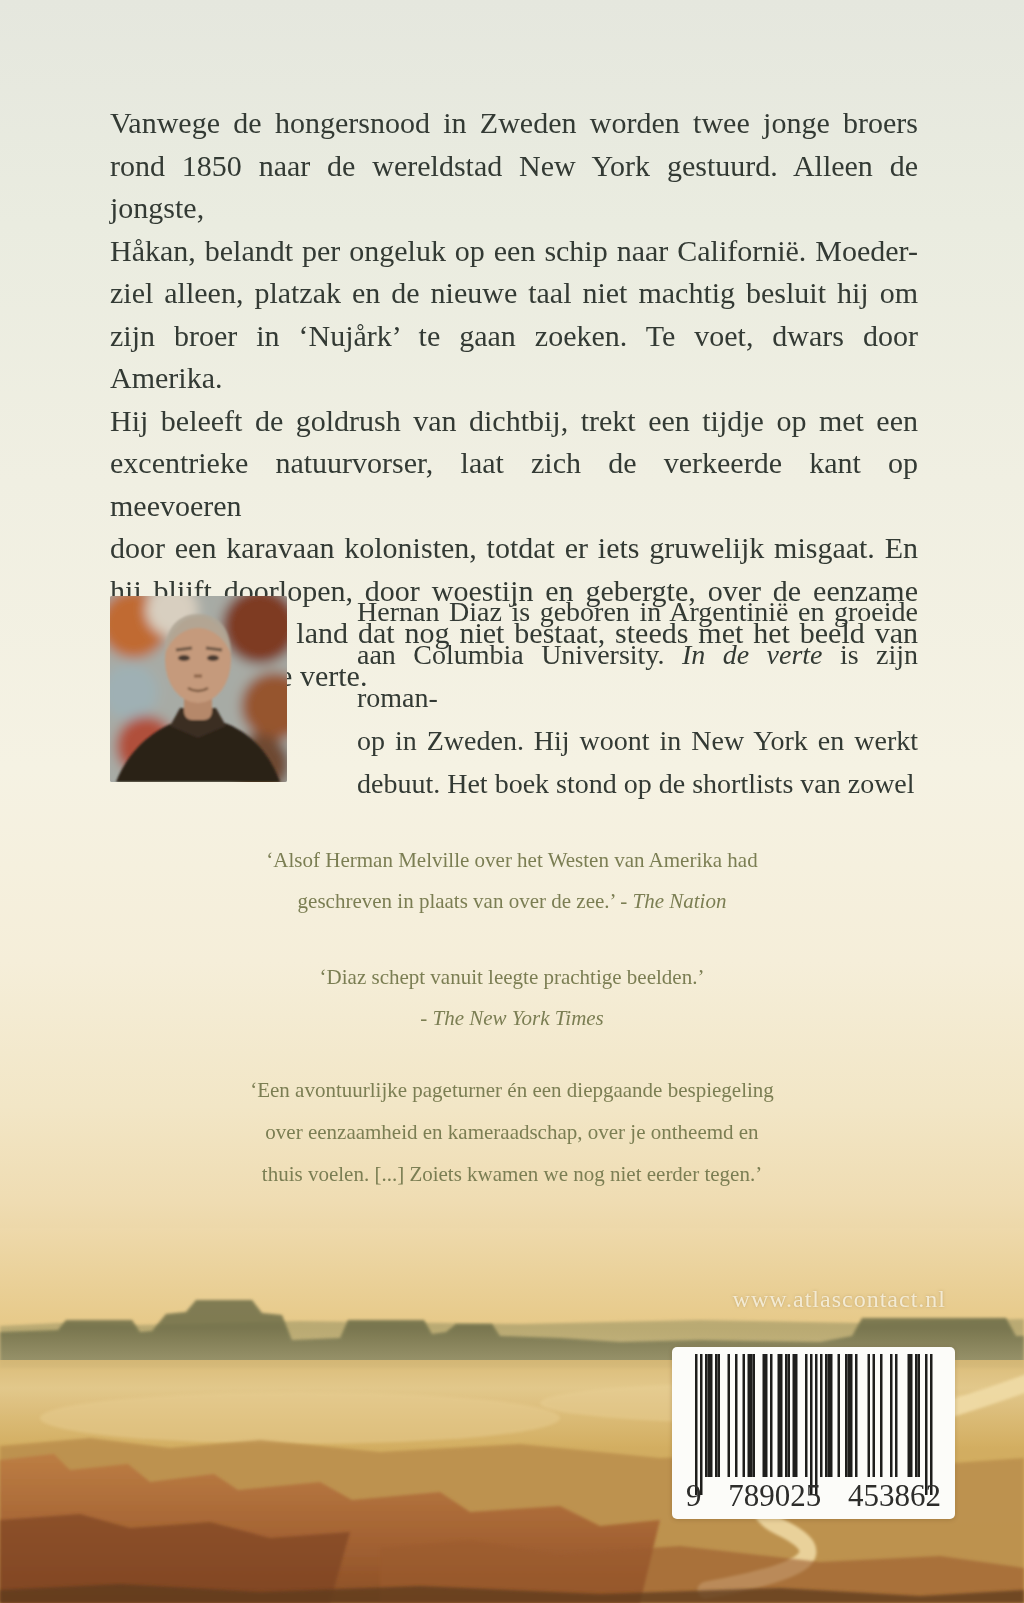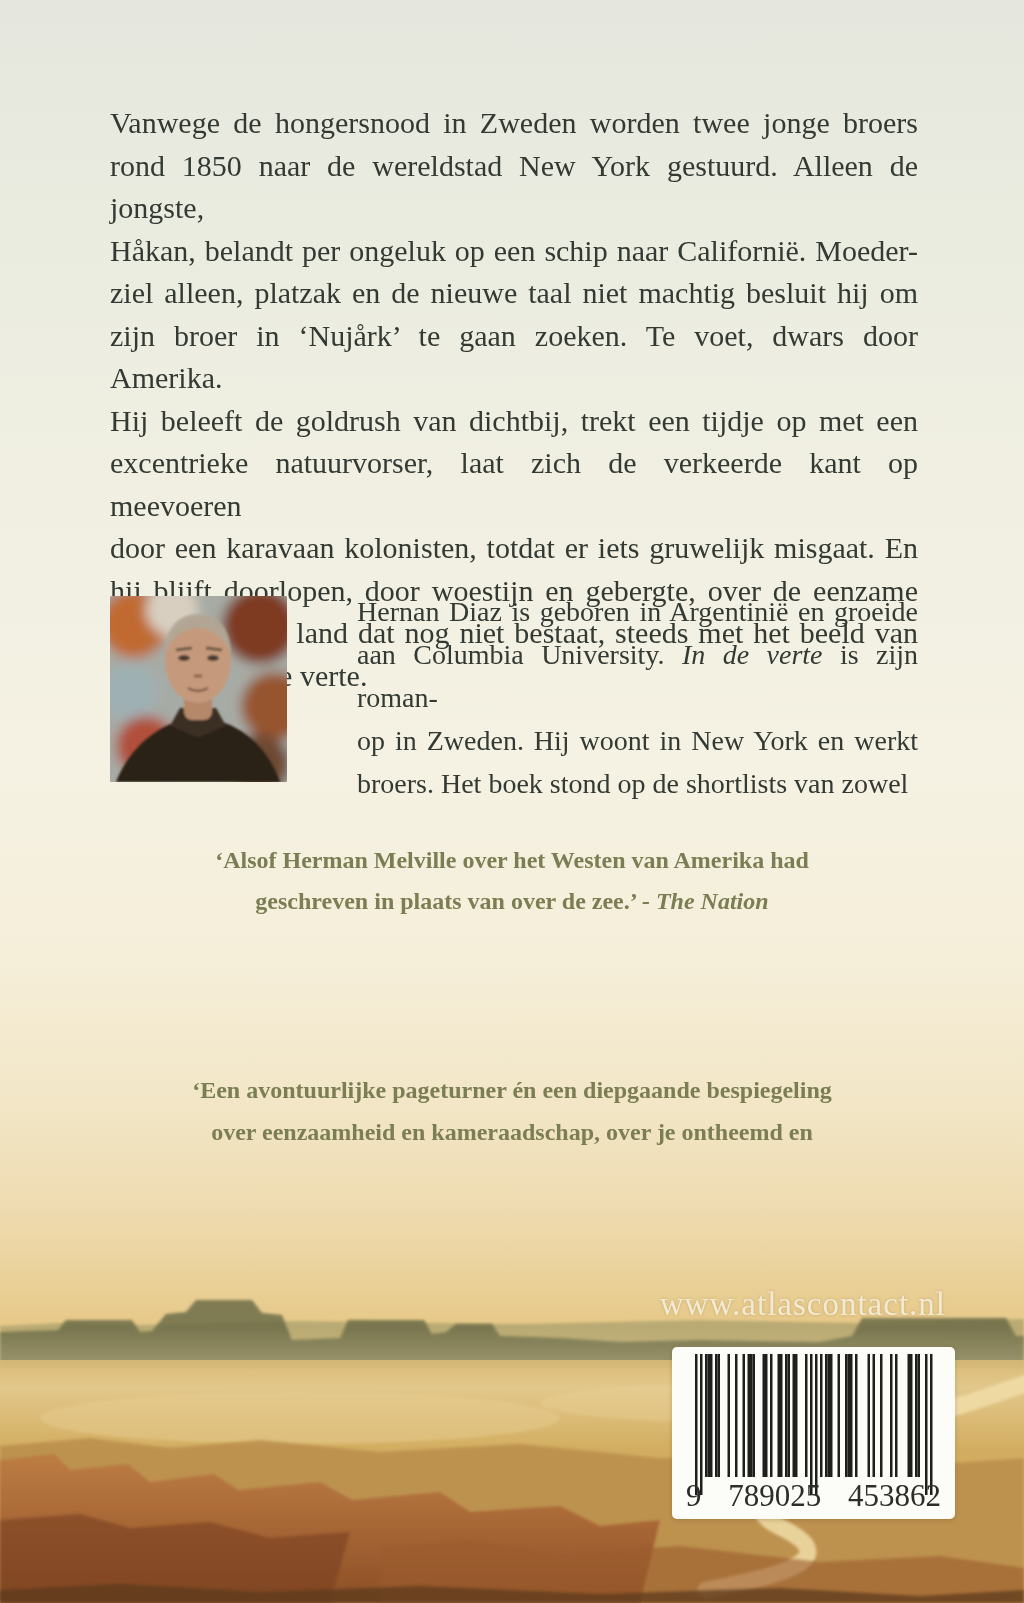--- a/index.html
+++ b/index.html
@@ -20,27 +20,27 @@
   .photo{width:177px;height:186px;flex:none;position:relative;overflow:hidden;
     border-radius:2px;background:#9aa09e;}
   .photo svg{display:block;}
   .bio{margin-left:26px;flex:1;font-size:28px;line-height:43px;color:#333a34;margin-top:-6px;}
   .bio .tline{text-align:justify;text-align-last:justify;}
   .bio .tline:last-child{text-align-last:left;}
   .seg-italic{font-style:italic;}
   .seg-smallcaps{font-variant:small-caps;letter-spacing:1.5px;}
   
   .quote{position:absolute;left:62px;width:900px;text-align:center;
-    color:#7b7e53;font-size:24px;line-height:41px;font-weight:bold;}
+    color:#7b7e53;font-size:21px;line-height:41px;}
   .q1{top:840px;}
   .q2{top:957px;}
   .q3{top:1069px;line-height:42px;}
   
   .landscape{position:absolute;left:0;bottom:0;width:1024px;height:375px;}
-  .site{position:absolute;top:1286px;right:78px;font-size:33px;
+  .site{position:absolute;top:1286px;right:78px;font-size:24px;
     color:#f3ead3;letter-spacing:1px;text-shadow:0 0 3px rgba(160,130,70,.5);}
   .barcode{position:absolute;top:1347px;left:672px;width:283px;height:172px;
     background:#fcfcf9;border-radius:5px;box-shadow:0 1px 4px rgba(90,60,20,.25);}
   .bars{position:absolute;top:7px;left:50%;transform:translateX(-50%);}
   .bdigits{position:absolute;bottom:5px;left:14px;right:14px;display:flex;
     justify-content:space-between;font-size:31px;color:#2d2d2b;}
   .bdigits span{background:transparent;}
 </style>
 </head>
 <body>
@@ -138,31 +138,36 @@
           <path d="M66,54 L82,52 M96,52 L112,54" stroke="#6d5744" stroke-width="3"></path>
           <path d="M84,80 L92,80" stroke="#8a6549" stroke-width="3"></path>
           <path d="M78,92 C84,96 92,96 98,92" stroke="#7d5c42" stroke-width="2.5" fill="none"></path>
         </g>
       </svg>
     </div>
     <div class="bio">
         <div class="tline"><span>Hernan Diaz is geboren in Argentinië en groeide</span></div>
         <div class="tline"><span>aan Columbia University. </span><span class="seg-italic">In de verte</span><span> is zijn roman-</span></div>
         <div class="tline"><span>op in Zweden. Hij woont in New York en werkt</span></div>
-        <div class="tline"><span>broers. Het boek stond op de shortlists van zowel</span></div>
+        <div class="tline"><span>debuut. Het boek stond op de shortlists van zowel</span></div>
       </div>
   </div>
 
   <div class="quote q1">
       <div class="tline"><span>‘Alsof Herman Melville over het Westen van Amerika had</span></div>
       <div class="tline"><span>geschreven in plaats van over de zee.’ </span><span class="seg-italic">- The Nation</span></div>
     </div>
+  <div class="quote q2">
+      <div class="tline"><span>‘Diaz schept vanuit leegte prachtige beelden.’</span></div>
+      <div class="tline"><span class="seg-italic">- The New York Times</span></div>
+    </div>
   <div class="quote q3">
       <div class="tline"><span>‘Een avontuurlijke pageturner én een diepgaande bespiegeling</span></div>
       <div class="tline"><span>over eenzaamheid en kameraadschap, over je ontheemd en</span></div>
+      <div class="tline"><span>thuis voelen. [...] Zoiets kwamen we nog niet eerder tegen.’</span></div>
     </div>
 
   <div class="site">www.atlascontact.nl</div>
 
   <div class="barcode">
     <svg class="bars" id="barcode-svg" width="238" height="141" viewBox="0 0 238 141">
         <rect x="0.0" y="0" width="2.5" height="141" fill="#1e1e1c"></rect>
         <rect x="5.0" y="0" width="2.5" height="141" fill="#1e1e1c"></rect>
         <rect x="10.0" y="0" width="2.5" height="123" fill="#1e1e1c"></rect>
         <rect x="12.5" y="0" width="2.5" height="123" fill="#1e1e1c"></rect>

